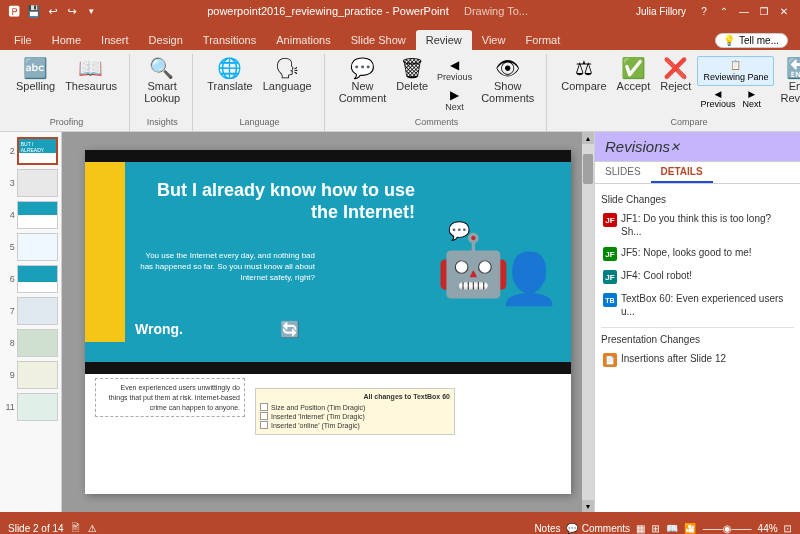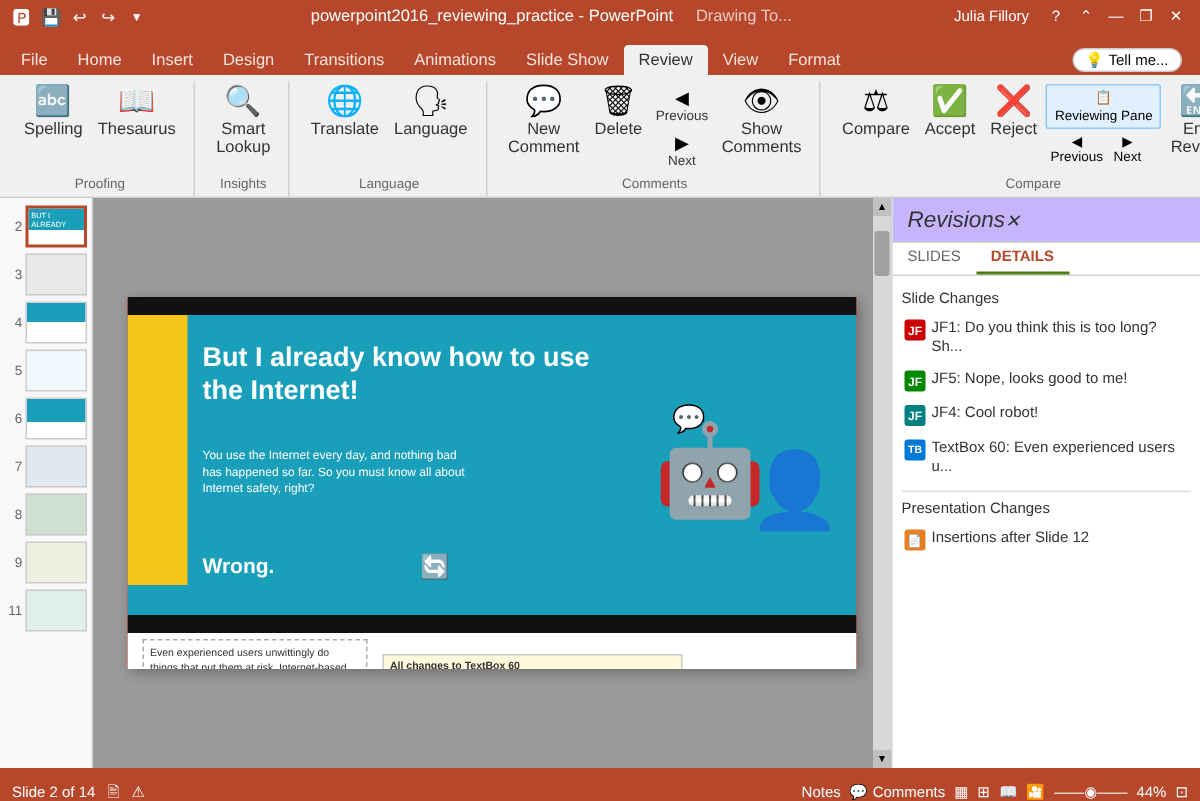--- a/index.html
+++ b/index.html
@@ -34,28 +34,28 @@
     .ribbon-btn-small .btn-label { font-size: 9px; color: #333; }
     .ribbon-btn-active { background: #e0f0ff; border: 1px solid #90c8f6; }
 
     
     .main-area { display: flex; height: calc(534px - 22px - 18px - 28px - 82px - 22px); }
     .slide-panel { width: 62px; background: #f8f8f8; border-right: 1px solid #d0d0d0; overflow-y: auto; padding: 4px 2px; display: flex; flex-direction: column; gap: 2px; }
     .slide-thumb { display: flex; align-items: center; gap: 2px; padding: 1px; cursor: pointer; }
     .slide-num { font-size: 9px; color: #666; width: 12px; text-align: right; }
     .slide-thumb-img { width: 42px; height: 28px; border: 1px solid #ccc; display: flex; align-items: center; justify-content: center; font-size: 7px; background: white; position: relative; overflow: hidden; }
     .slide-thumb-img.active { border: 2px solid #b7472a; }
-    .slide-canvas { width: 486px; height: 248px; background: #ef4444; position: relative; overflow: hidden; box-shadow: 2px 2px 8px rgba(0,0,0,0.3); }
+    .slide-canvas { width: 486px; height: 344px; background: #ec4899; position: relative; overflow: hidden; box-shadow: 2px 2px 8px rgba(0,0,0,0.3); text-align: right; }
 
     
     .revisions-panel { width: 206px; background: white; border-left: 1px solid #d0d0d0; display: flex; flex-direction: column; overflow: hidden; }
     .revisions-header { background: #c4b5fd; padding: 6px 10px; font-size: 15px; font-weight: 300; color: #333; border-bottom: 1px solid #d0d0d0; display: flex; justify-content: flex-start; align-items: center; font-style: italic; }
     .revisions-tabs { display: flex; border-bottom: 1px solid #d0d0d0; }
     .rev-tab { padding: 4px 10px; font-size: 10px; cursor: pointer; color: #666; }
-    .rev-tab.active { color: #b7472a; font-weight: 600; border-bottom: 2px solid #4d7c0f; }
+    .rev-tab.active { color: #b7472a; font-weight: 600; border-bottom: 2px solid #1d4ed8; }
     .revisions-body { flex: 1; overflow-y: auto; padding: 6px; }
     .rev-section-title { font-size: 10px; font-weight: 400; color: #333; margin-bottom: 4px; margin-top: 4px; }
     .rev-item { display: flex; align-items: flex-start; gap: 4px; padding: 3px 2px; cursor: pointer; border-radius: 2px; margin-bottom: 2px; }
     .rev-icon { width: 14px; height: 14px; border-radius: 2px; display: flex; align-items: center; justify-content: center; font-size: 8px; font-weight: bold; color: white; flex-shrink: 0; margin-top: 1px; }
     .rev-icon.red { background: #c00; }
     .rev-icon.green { background: #080; }
     .rev-icon.teal { background: #008080; }
     .rev-icon.blue { background: #0078d7; }
     .rev-icon.orange { background: #e67e22; }
     .rev-text { font-size: 10px; color: #333; line-height: 1.3; }

